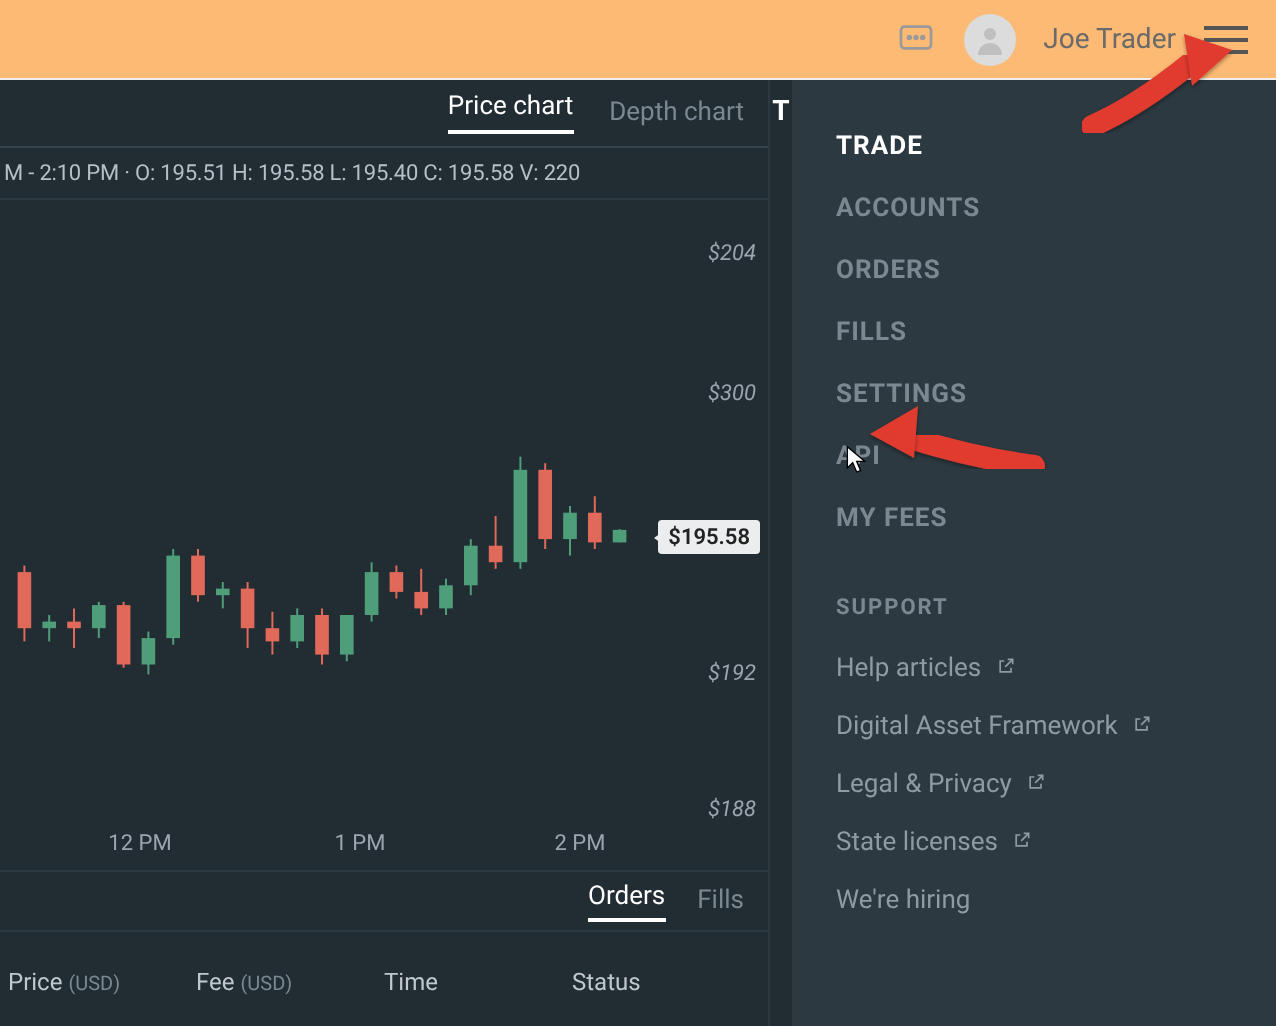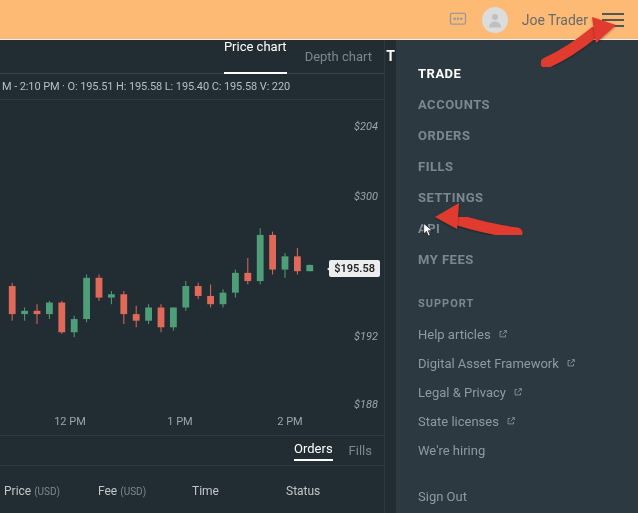--- a/index.html
+++ b/index.html
@@ -7,21 +7,21 @@
   .top-bar{height:40px;background:#fdba74;border-bottom:1px solid #eee;display:flex;align-items:center;justify-content:flex-end;padding:0 14px;gap:14px;}
   .top-bar .icon-btn{display:flex;align-items:center;justify-content:center;color:#8a8a8a;}
   .avatar{width:26px;height:26px;border-radius:50%;background:#dcdcdc;display:flex;align-items:center;justify-content:center;}
   .username{font-size:14px;color:#6a6a6a;}
   .hamburger{display:flex;flex-direction:column;gap:4px;}
   .hamburger span{width:22px;height:2px;background:#555;display:block;}
   .app{display:flex;height:473px;background:#222c33;}
   .chart-pane{flex:1;background:#222c33;color:#ddd;position:relative;overflow:hidden;}
   .tabs-row{height:34px;border-bottom:1px solid #39454e;display:flex;align-items:center;justify-content:flex-end;padding:0 12px;font-size:13px;gap:18px;}
   .tabs-row .tab{color:#7b8891;}
-  .tabs-row .tab.active{color:#fff;border-bottom:2px solid #fff;padding-bottom:18px;}
+  .tabs-row .tab.active{color:#fff;border-bottom:2px solid #fff;padding-bottom:4px;}
   .ohlc{height:26px;font-size:11px;color:#b5bfc6;display:flex;align-items:center;padding-left:2px;border-bottom:1px solid #2d3941;letter-spacing:-0.1px;}
   .chart-area{position:relative;height:336px;border-bottom:1px solid #2d3941;}
   .ylabel{position:absolute;right:6px;font-size:11px;color:#9aa5ad;font-style:italic;}
   .price-tag{position:absolute;right:4px;background:#ecedee;color:#222;font-size:11px;padding:2px 5px;border-radius:2px;display:flex;align-items:center;font-weight:600;}
   .price-tag::before{content:"";position:absolute;left:-7px;top:50%;transform:translateY(-50%);border:5px solid transparent;border-right:7px solid #ecedee;}
   .candles{position:absolute;left:0;top:0;}
   .xaxis{position:absolute;left:0;right:0;bottom:4px;height:16px;display:flex;font-size:11px;color:#9aa5ad;text-align:right;}
   .xt{position:absolute;transform:translateX(-50%);}
   .lower-tabs{height:30px;display:flex;align-items:center;justify-content:flex-end;padding:0 12px;gap:16px;font-size:13px;border-bottom:1px solid #2d3941;}
   .lower-tabs .tab{color:#7b8891;}
@@ -192,21 +192,20 @@
         <div class="link">
           <span>State licenses</span>
           <span><svg class="ext" viewBox="0 0 24 24" fill="none" stroke="#8f9aa1" stroke-width="2">
               <path d="M14 4h6v6M20 4l-9 9M18 14v5H5V6h5"></path>
             </svg></span>
         </div>
         <div class="link">
           <span>We're hiring</span>
         </div>
       </div>
-    <div class="signout">Sign Out</div>
   </div>
 </div>
 
 <svg class="arrow" style="left:534px;top:15px" width="90" height="55">
   <defs>
       <filter id="s1">
         <feDropShadow dx="0" dy="1" stdDeviation="1" flood-opacity="0.4"></feDropShadow>
       </filter>
     </defs>
   <path d="M12 48 Q35 38 62 16" stroke="#e03b2f" stroke-width="11" fill="none" stroke-linecap="round" filter="url(#s1)"></path>

